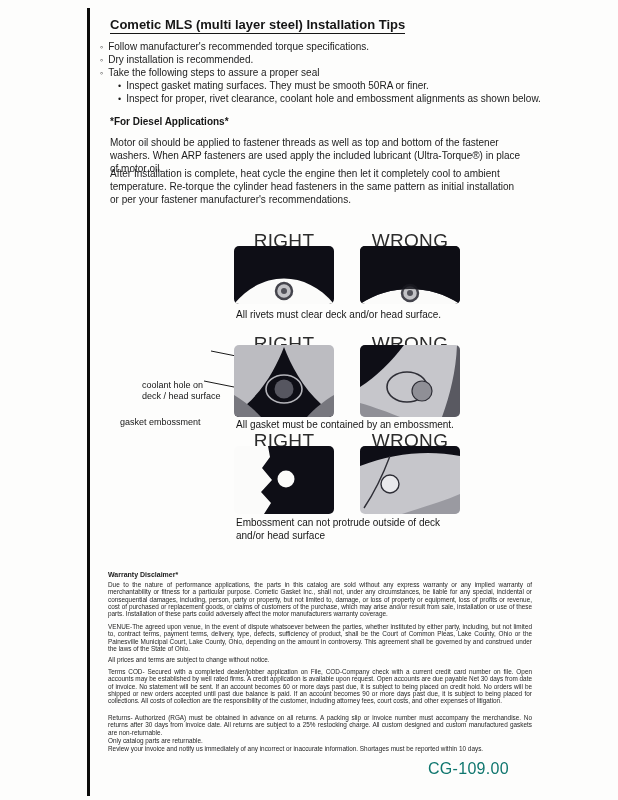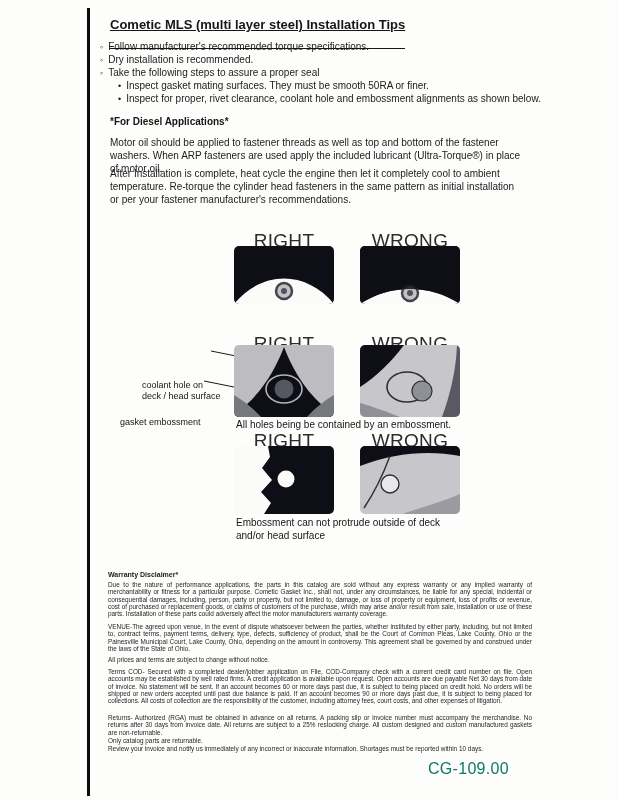--- a/index.html
+++ b/index.html
@@ -1,21 +1,21 @@
 <!DOCTYPE html>
 <html><head>
 <meta charset="utf-8">
 <style>
   html,body{margin:0;padding:0;}
   body{width:618px;height:800px;background:#ffffff;}
   .page{position:relative;width:618px;height:800px;background:#fdfdfc;font-family:"Liberation Sans",sans-serif;color:#161616;overflow:hidden;}
   .abs{position:absolute;}
   .edge-rule{position:absolute;left:87px;top:8px;width:3px;height:788px;background:#0b0b0b;}
   .title{font-size:13px;font-weight:700;white-space:nowrap;}
-  .title .u{border-bottom:1.5px solid #161616;padding-bottom:16px;text-decoration:underline;}
+  .title .u{border-bottom:1.5px solid #161616;padding-bottom:1px;}
   .li{display:flex;gap:5px;font-size:10px;line-height:12px;color:#1b1b1b;white-space:nowrap;}
   .li .bm{font-size:9px;line-height:12px;}
   .h2{font-size:10px;font-weight:700;}
   .p{font-size:10px;line-height:13px;width:414px;color:#1b1b1b;}
   .note{font-size:10px;color:#1b1b1b;white-space:nowrap;}
   .fig-label{width:100px;text-align:center;font-size:19px;color:#2c2c2c;letter-spacing:.3px;}
   .diagram{overflow:hidden;}
   .diagram svg{display:block;width:100%;height:100%;}
   .caption{font-size:10px;color:#161616;white-space:nowrap;}
   .caption.wrap{white-space:normal;width:222px;line-height:12.5px;}
@@ -88,20 +88,21 @@
         </defs>
       <g clip-path="url(#c1w)">
         <rect width="100" height="58" fill="#0e0e16"></rect>
         <path d="M0,58 C30,38 70,38 100,58 Z" fill="#fbfbfa"></path>
         <circle cx="50" cy="47" r="8" fill="#c2c2c6" stroke="#44444c" stroke-width="2.5"></circle>
         <circle cx="50" cy="47" r="3" fill="#52525a"></circle>
         <path d="M0,0 H100 V58 C70,38 30,38 0,58 Z" fill="#0e0e16" fill-opacity="0.84"></path>
       </g>
     </svg>
   </div>
+  <div class="caption abs" style="left:236px;top:309px;">All rivets must clear deck and/or head surface.</div>
 
   <div class="fig-label abs" style="left:234px;top:333px;">RIGHT</div>
   <div class="fig-label abs" style="left:360px;top:333px;">WRONG</div>
 
   <div class="callout abs" style="left:142px;top:338px;width:82px;">coolant hole on deck / head surface</div>
   <div class="callout abs" style="left:120px;top:375px;">gasket embossment</div>
 
   <svg class="abs" style="left:195px;top:342px;width:80px;height:58px;" viewBox="0 0 80 58" xmlns="http://www.w3.org/2000/svg">
     <line x1="16" y1="9" x2="66" y2="19" stroke="#1a1a1a" stroke-width="1"></line>
     <line x1="9" y1="39" x2="59" y2="49" stroke="#1a1a1a" stroke-width="1"></line>
@@ -134,21 +135,21 @@
       <g clip-path="url(#c2w)">
         <rect width="100" height="72" fill="#c6c6cb"></rect>
         <path d="M0,0 H44 C32,16 16,32 0,42 Z" fill="#0e0e16"></path>
         <path d="M100,0 V72 H82 C90,50 96,26 97,0 Z" fill="#595961"></path>
         <path d="M0,72 V58 C14,62 30,68 40,72 Z" fill="#8f8f96"></path>
         <ellipse cx="47" cy="42" rx="20" ry="15" fill="none" stroke="#2e2e36" stroke-width="1.6"></ellipse>
         <circle cx="62" cy="46" r="10" fill="#8f8f96" stroke="#2e2e36" stroke-width="1.2"></circle>
       </g>
     </svg>
   </div>
-  <div class="caption abs" style="left:236px;top:419px;">All holes being be contained by an embossment.</div>
+  <div class="caption abs" style="left:236px;top:419px;">All gasket must be contained by an embossment.</div>
 
   <div class="fig-label abs" style="left:234px;top:430px;">RIGHT</div>
   <div class="fig-label abs" style="left:360px;top:430px;">WRONG</div>
 
   <div class="diagram abs" style="left:234px;top:446px;width:100px;height:68px;">
     <svg viewBox="0 0 100 68" xmlns="http://www.w3.org/2000/svg">
       <defs>
           <clipPath id="c3r">
             <rect width="100" height="68" rx="5"></rect>
           </clipPath>

